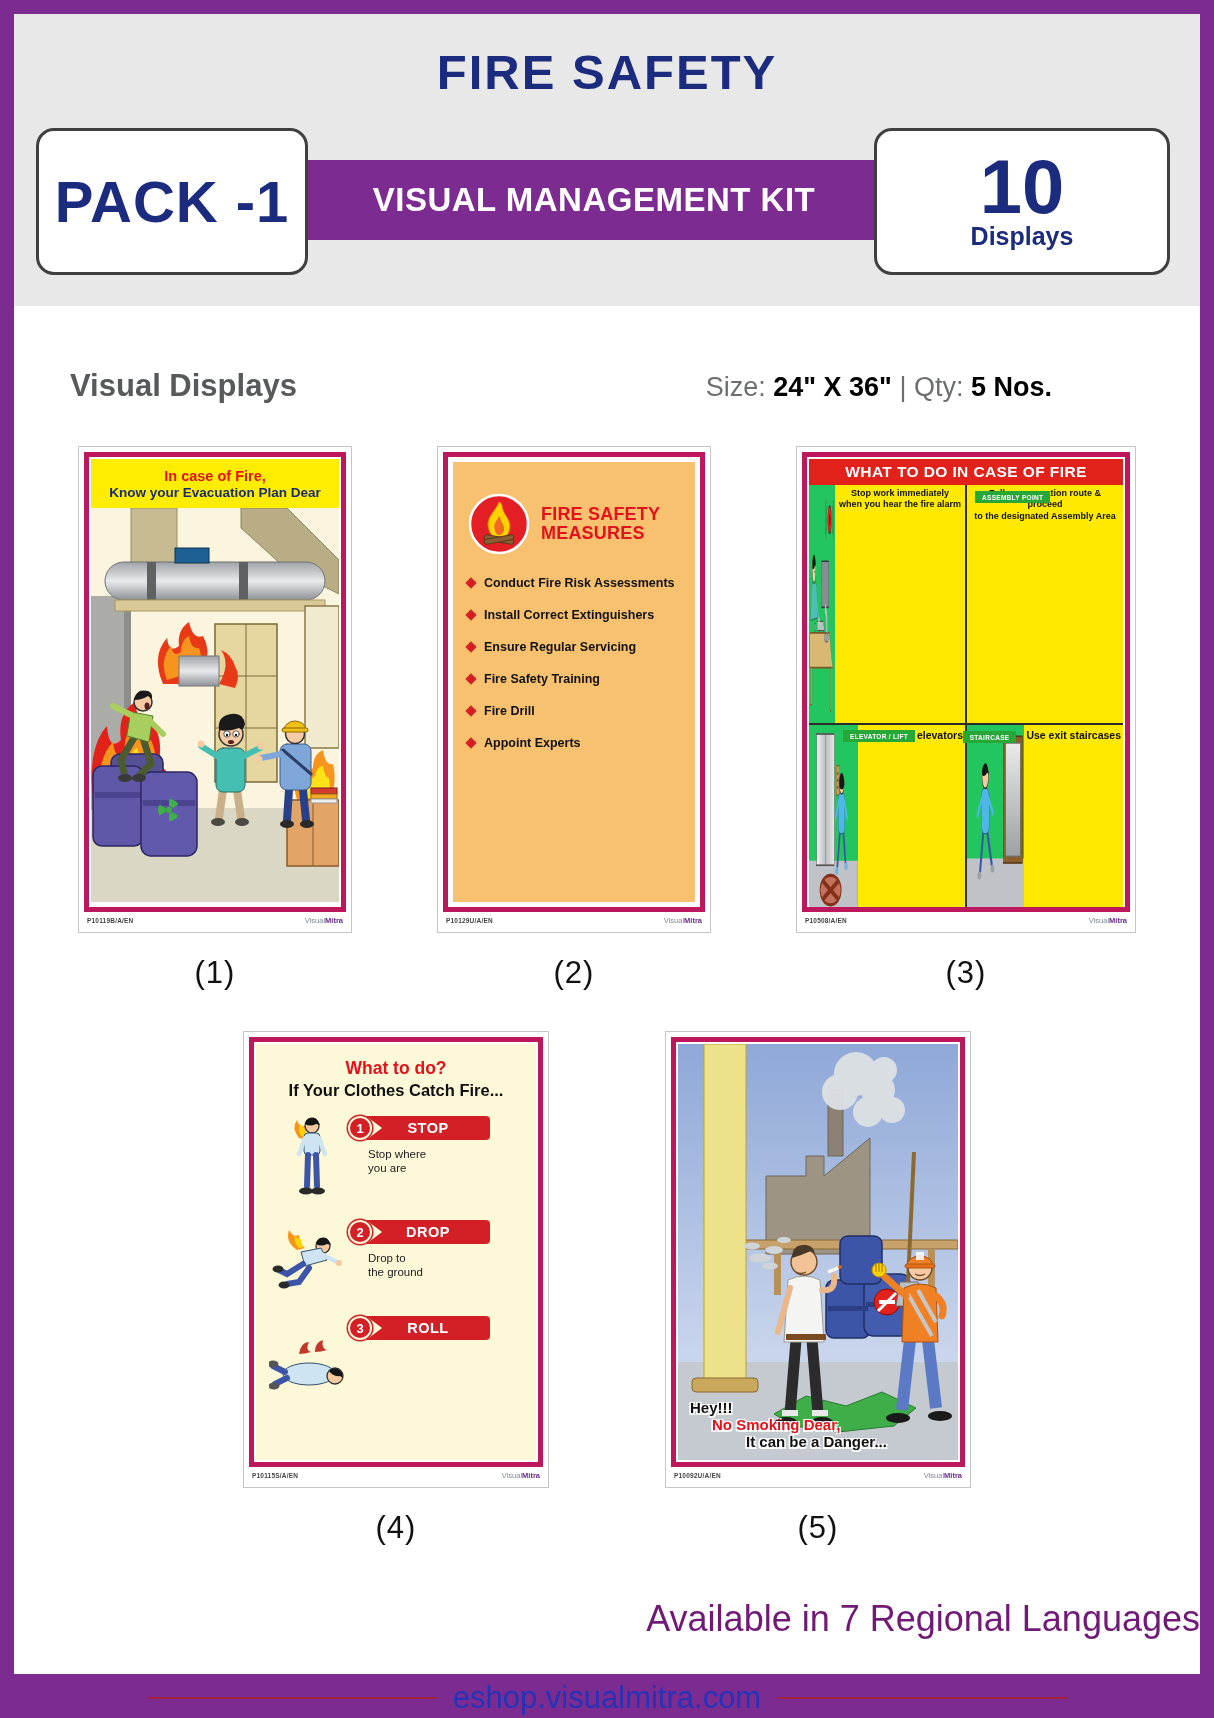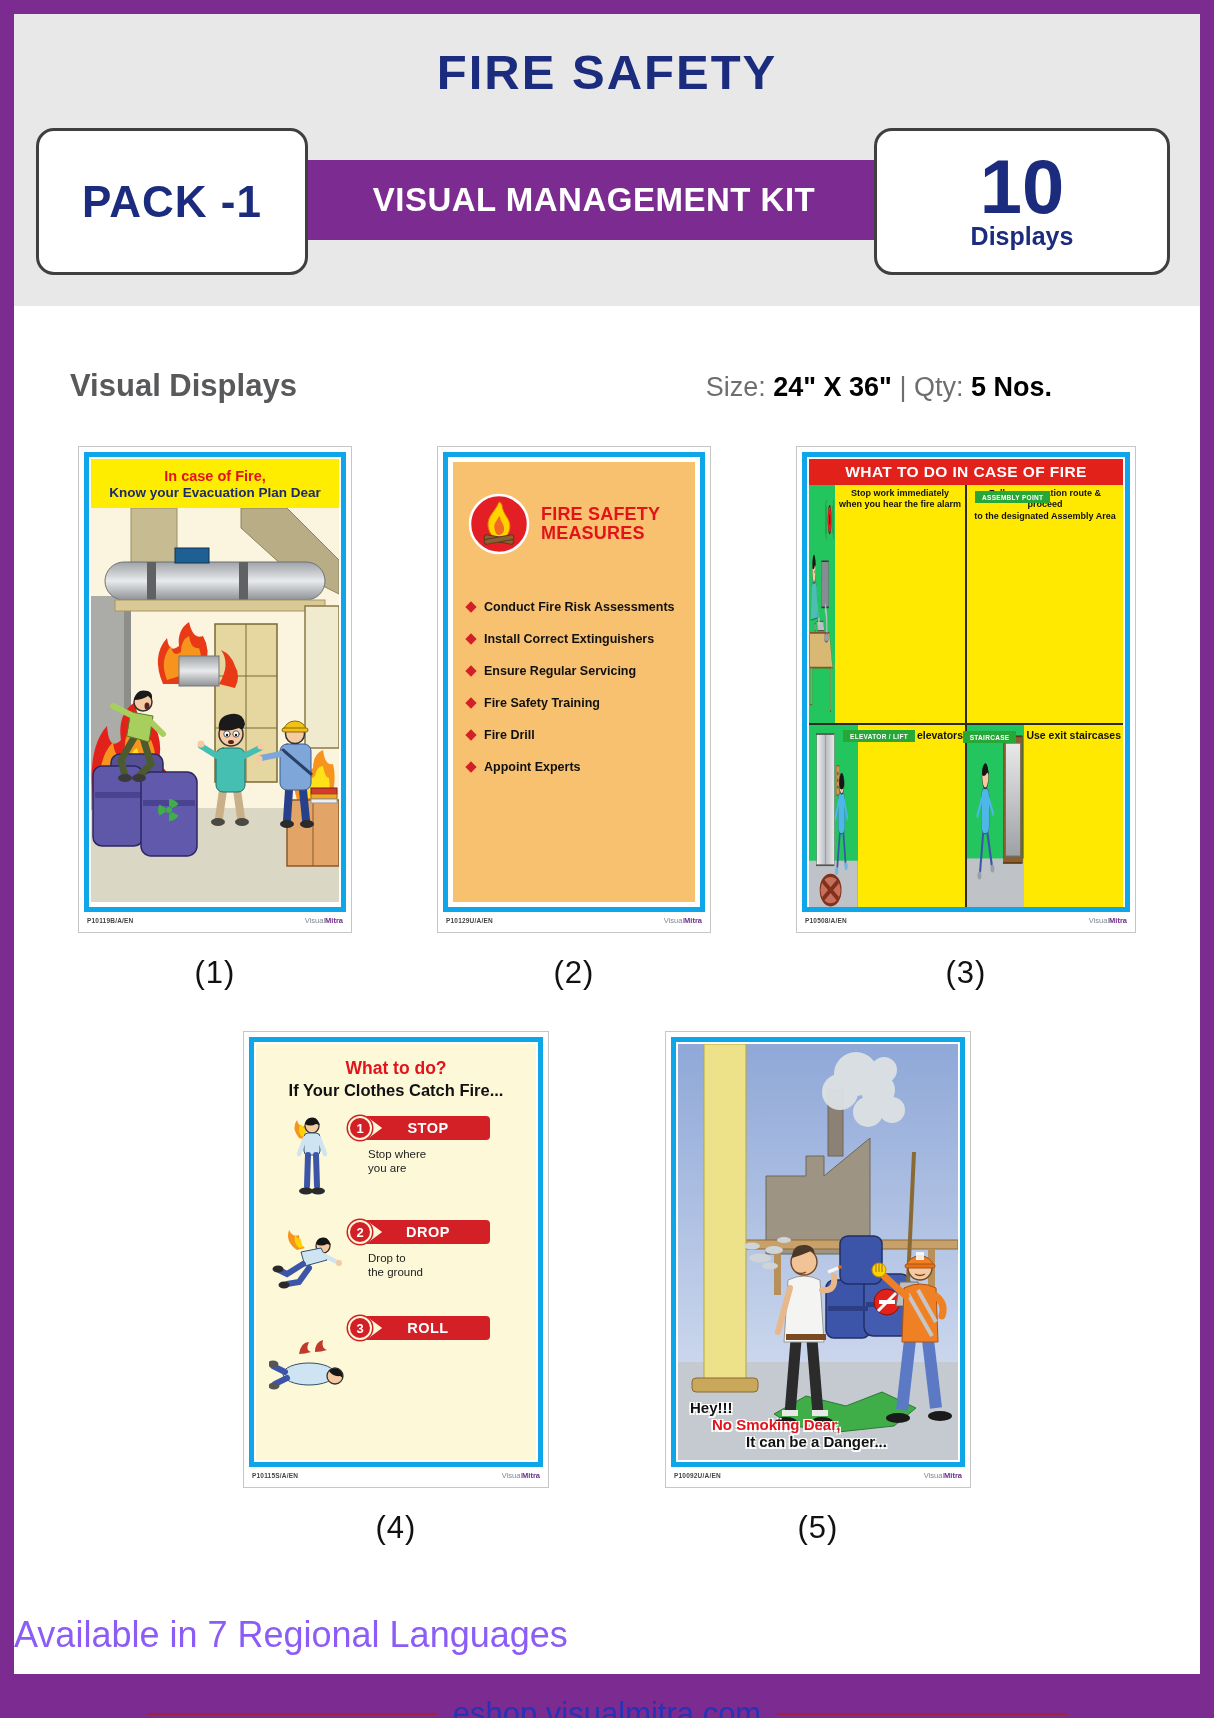--- a/index.html
+++ b/index.html
@@ -26,56 +26,56 @@
     position:absolute; left:288px; top:32px; width:584px; height:80px;
     background:#7C2C90; display:flex; align-items:center; justify-content:center;
   }
   .purple-band span { color:#fff; font-size:33px; font-weight:bold; letter-spacing:.5px; white-space:nowrap; }
   .badge-box {
     position:absolute; top:0; height:147px; background:#fff;
     border:3px solid #3F3F3F; border-radius:18px;
     display:flex; flex-direction:column; align-items:center; justify-content:center;
   }
   .pack-box { left:22px; width:272px; }
-  .pack-box span { color:#1B2B7D; font-size:44px; font-weight:bold; letter-spacing:1px; }
+  .pack-box span { color:#1B2B7D; font-size:58px; font-weight:bold; letter-spacing:1px; }
   .count-box { left:860px; width:296px; }
   .count-num { color:#1B2B7D; font-size:76px; font-weight:bold; line-height:.92; }
   .count-label { color:#1B2B7D; font-size:25px; font-weight:bold; }
   
   .heading-row { display:flex; justify-content:space-between; align-items:baseline; padding:62px 148px 0 56px; }
   .section-heading { color:#58595B; font-size:31px; font-weight:bold; }
   .size-line { font-size:27px; white-space:nowrap; }
   .size-line .g { color:#6D6E70; }
   .size-line .b { color:#000; font-weight:bold; }
   .row { display:flex; align-items:flex-start; }
   .row1 { padding:0 64px; justify-content:space-between; margin-top:42px; }
   .row2 { justify-content:center; gap:116px; margin-top:40px; }
   .poster-block { display:flex; flex-direction:column; align-items:center; }
   .paper { background:#fff; border:1px solid #C6C6C6; padding:5px; width:100%; }
-  .blue { border:5px solid #0ea5e9; background:#fff; padding:2px; position:relative; overflow:hidden; }
+  .blue { border:5px solid #be185d; background:#fff; padding:2px; position:relative; overflow:hidden; }
   .row1 .blue { height:460px; }
   .row2 .blue { height:430px; }
   .pfooter { height:15px; display:flex; justify-content:space-between; align-items:center; padding:2px 3px 0 3px; }
   .pcode { font-size:6.5px; font-weight:bold; color:#444; letter-spacing:.2px; }
   .vm { font-size:7.5px; white-space:nowrap; }
   .vm-pre { color:#7E8894; }
   .vm-suf { color:#6B2D8B; font-weight:bold; }
   .plabel { font-size:31px; color:#111; margin-top:22px; letter-spacing:1px; }
   .w274 { width:274px; } .w380 { width:340px; } .w306 { width:306px; }
   
   .p1-head { background:#FFED00; text-align:center; padding:9px 2px 8px 2px; }
   .p1-h1 { color:#E3131B; font-size:14.5px; font-weight:bold; }
   .p1-h2 { color:#1B2C6E; font-size:13.5px; font-weight:bold; margin-top:1px; }
   .p1-scene { display:block; width:100%; height:394px; }
   
   .p2-wrap { background:#fff; padding:3px; height:100%; }
   .p2-field { background:#F7C170; height:100%; padding:16px 14px; }
   .p2-top { display:flex; align-items:center; gap:10px; margin:14px 2px 0 0; }
   .p2-title { color:#E3131B; font-size:18px; font-weight:bold; line-height:1.08; letter-spacing:.2px; }
-  .p2-list { margin-top:44px; }
+  .p2-list { margin-top:20px; }
   .p2-item { display:flex; align-items:center; gap:9px; margin-bottom:18px; }
   .diamond { width:8px; height:8px; background:#D31F26; transform:rotate(45deg); flex:0 0 auto; }
   .p2-item span.txt { font-size:12.5px; font-weight:bold; color:#111; }
   
   .p3-head { background:#E3211B; color:#fff; font-size:15.5px; font-weight:bold; text-align:center;
              height:26px; display:flex; align-items:center; justify-content:center; letter-spacing:.4px; }
   .p3-grid { display:grid; grid-template-columns:1fr 1fr; grid-template-rows:238px 190px; gap:2px; background:#2B2B2B; }
   .p3-cell { background:#22c55e; display:flex; }
   .p3-art { flex:1; position:relative; }
   .p3-art svg { position:absolute; left:0; top:0; width:100%; height:100%; }
@@ -108,21 +108,21 @@
   
   .p5-art { position:absolute; inset:2px; }
   .p5-art svg { width:100%; height:100%; display:block; }
   .p5-cap { position:absolute; left:12px; bottom:10px; z-index:3; }
   .p5-cap div { font-size:15px; font-weight:bold;
      text-shadow:-1.5px -1.5px 0 #fff,1.5px -1.5px 0 #fff,-1.5px 1.5px 0 #fff,1.5px 1.5px 0 #fff; }
   .p5-l1 { color:#111; }
   .p5-l2 { color:#E3131B; margin-left:22px; }
   .p5-l3 { color:#111; margin-left:56px; }
   
-  .availability { text-align:left; color:#8b5cf6; font-size:36px; margin-top:68px; }
+  .availability { text-align:right; color:#701a75; font-size:36px; margin-top:52px; }
   .website-row { display:flex; align-items:center; justify-content:center; gap:16px; margin-top:40px; }
   .rule { width:290px; height:2px; background:#A02240; }
   .website { color:#2433B8; font-size:31px; }
 </style>
 </head>
 <body>
 
 <div class="page">
 
   <div class="top-band">

